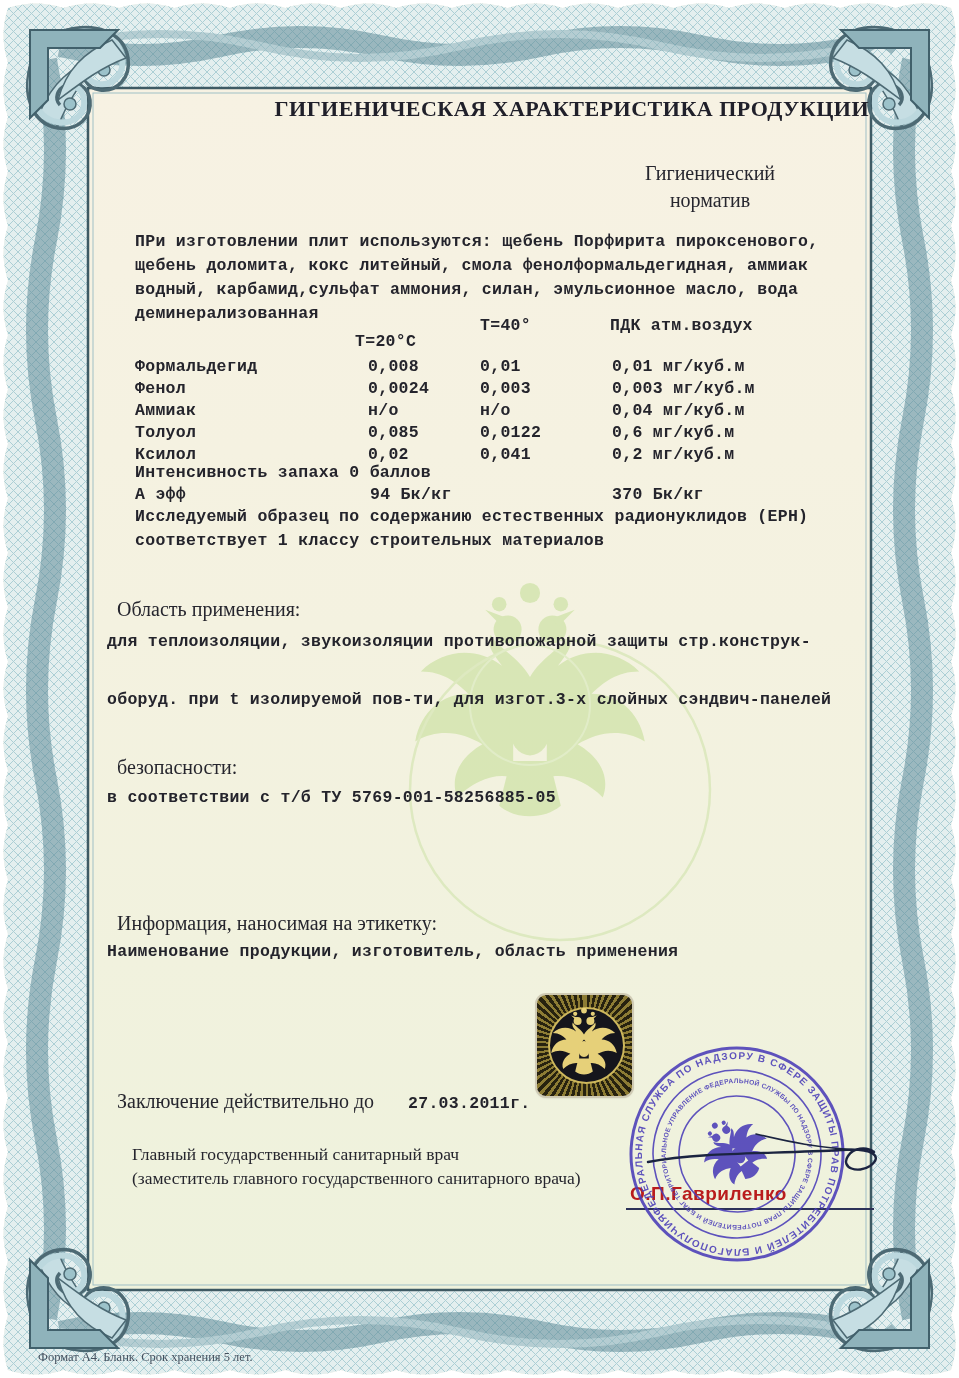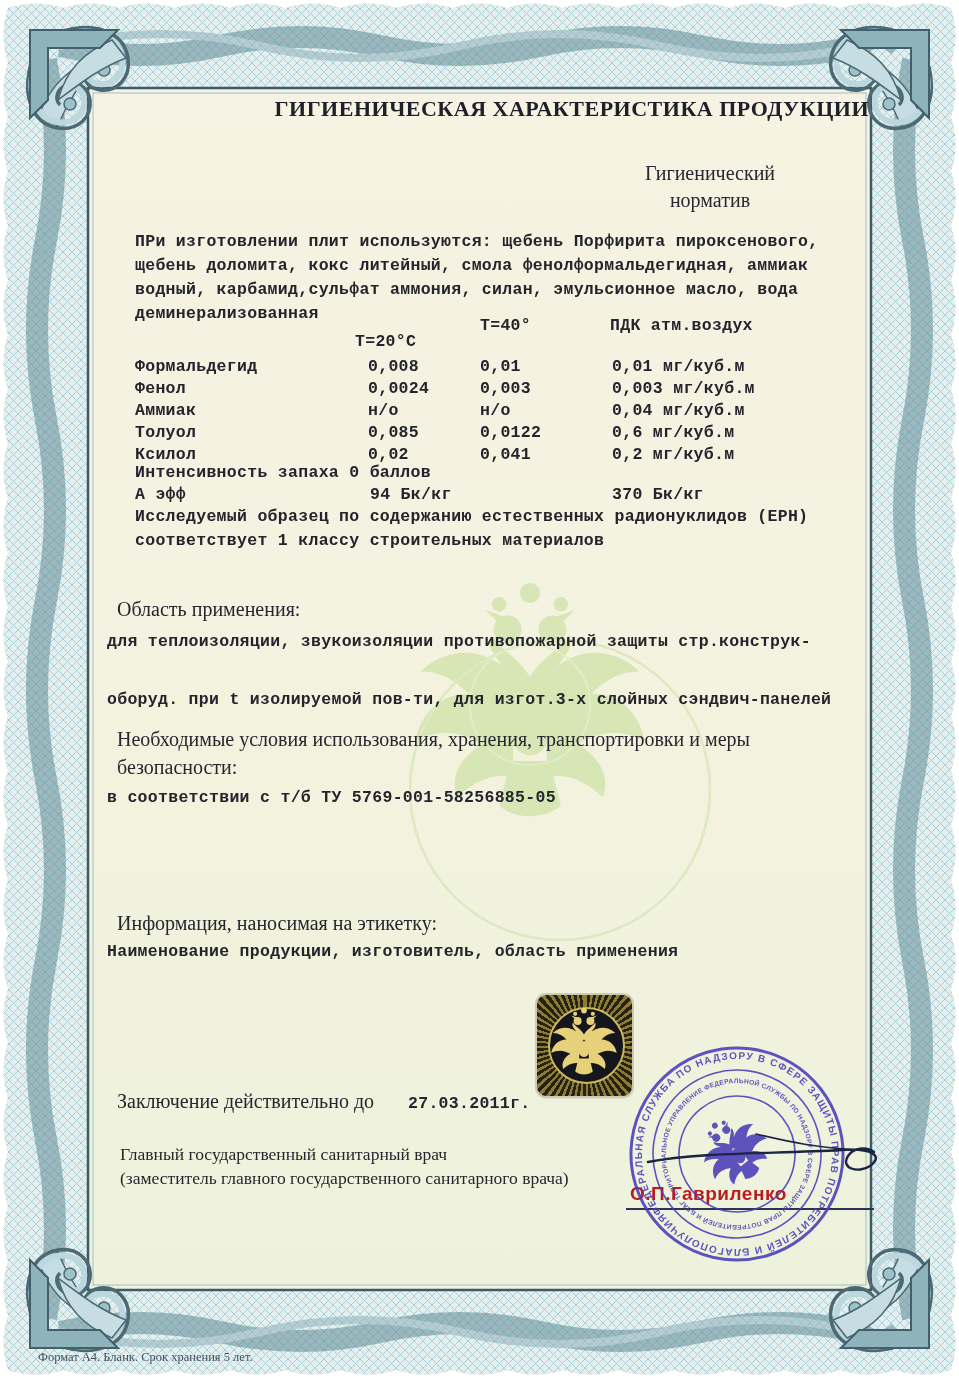--- a/index.html
+++ b/index.html
@@ -14,21 +14,21 @@
   .title{left:90px;right:90px;top:96px;text-align:right;font-size:22px;font-weight:600;
          letter-spacing:.5px;color:#20202a;}
   .h-left{left:107px;top:164px;font-size:20px;line-height:28px;}
   .h-right{left:555px;width:310px;top:160px;font-size:20px;line-height:27px;text-align:center;}
   .compline{left:135px;}
   .trow{position:absolute;left:0;right:0;height:0;}
   .cell{position:absolute;top:0;}
   .c1{left:135px;} .c2{left:368px;} .c3{left:480px;} .c4{left:612px;}
   .hdr2{left:355px;margin-top:16px;} .hdr3{left:480px;} .hdr4{left:610px;}
   .sec-h{font-size:20px;}
-  .sig-title{font-size:17.5px;line-height:24px;}
+  .sig-title{font-size:17.5px;line-height:24px;margin-left:12px;}
   .holo{position:absolute;left:537px;top:995px;width:95px;height:101px;border-radius:9px;
         background:repeating-conic-gradient(#8d7c34 0deg 3deg,#27220f 3deg 6.5deg);
         box-shadow:0 0 0 2px #cfcab4,0 1px 3px rgba(0,0,0,.35);z-index:2;}
   .holo-disc{position:absolute;left:11px;top:12px;width:73px;height:73px;border-radius:50%;
         background:#15151c;border:2px solid #cdb75c;}
   .holo-eagle{position:absolute;left:7px;top:6px;color:#e6d079;}
   .stamp-wrap{position:absolute;left:625px;top:1042px;width:224px;height:224px;z-index:3;
         opacity:.88;}
   .sig-svg{position:absolute;left:0;top:0;z-index:4;}
   .sig-name{left:630px;top:1183px;font-family:"Liberation Sans","DejaVu Sans",sans-serif;
@@ -161,21 +161,20 @@
     <span class="cell mono" style="left:370px">94 Бк/кг</span>
     <span class="cell mono c4">370 Бк/кг</span>
   </div>
   <div class="abs z2 mono" style="left:135px;top:507px">Исследуемый образец по содержанию естественных радионуклидов (ЕРН)</div>
   <div class="abs z2 mono" style="left:135px;top:531px">соответствует 1 классу строительных материалов</div>
 
   <div class="abs z2 serif sec-h" style="left:117px;top:598px">Область применения:</div>
   <div class="abs z2 mono" style="left:107px;top:632px">для теплоизоляции, звукоизоляции противопожарной защиты стр.конструк-</div>
   <div class="abs z2 mono" style="left:107px;top:690px">оборуд. при t изолируемой пов-ти, для изгот.3-х слойных сэндвич-панелей</div>
 
-  <div class="abs z2 serif sec-h" style="left:117px;top:728px">Необходимые условия использования,  хранения,  транспортировки и меры</div>
   <div class="abs z2 serif sec-h" style="left:117px;top:756px">безопасности:</div>
   <div class="abs z2 mono" style="left:107px;top:788px">в соответствии с т/б ТУ 5769-001-58256885-05</div>
 
   <div class="abs z2 serif sec-h" style="left:117px;top:912px">Информация,  наносимая на этикетку:</div>
   <div class="abs z2 mono" style="left:107px;top:942px">Наименование продукции, изготовитель, область применения</div>
 
   <div class="holo">
     <div class="holo-disc"></div>
     <svg class="holo-eagle" width="80" height="84" viewBox="0 0 100 105">
       <use href="#eagle" x="0" y="2" width="100" height="100" color="#e6d079"></use>

